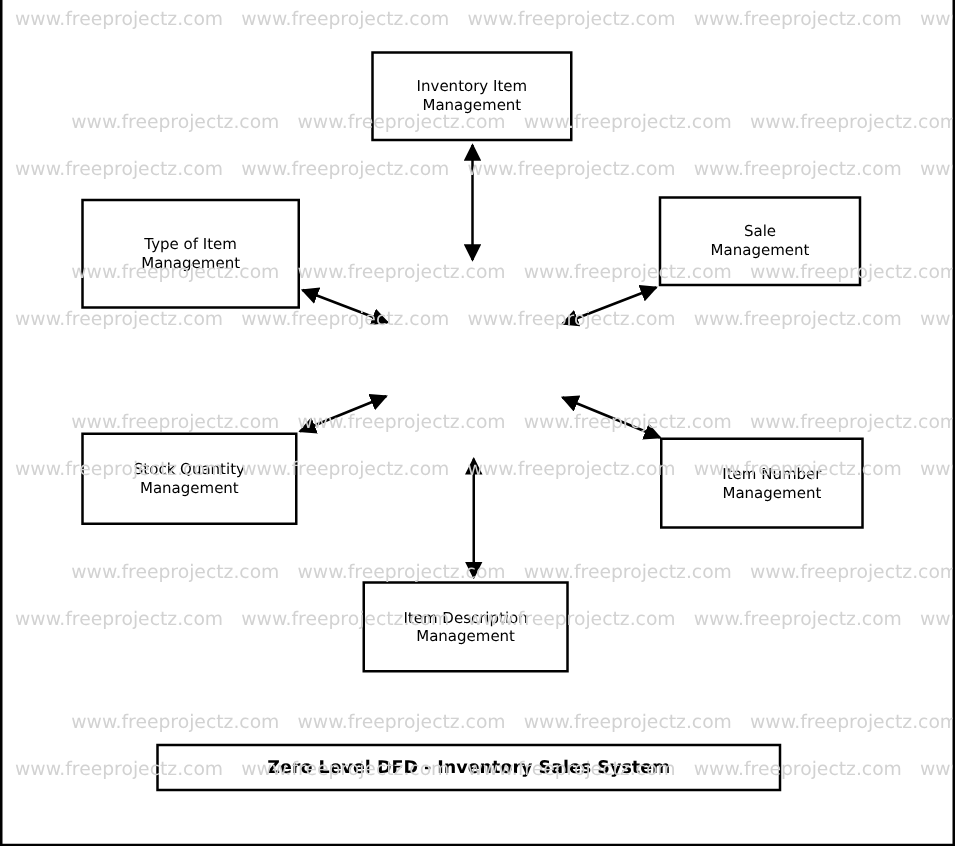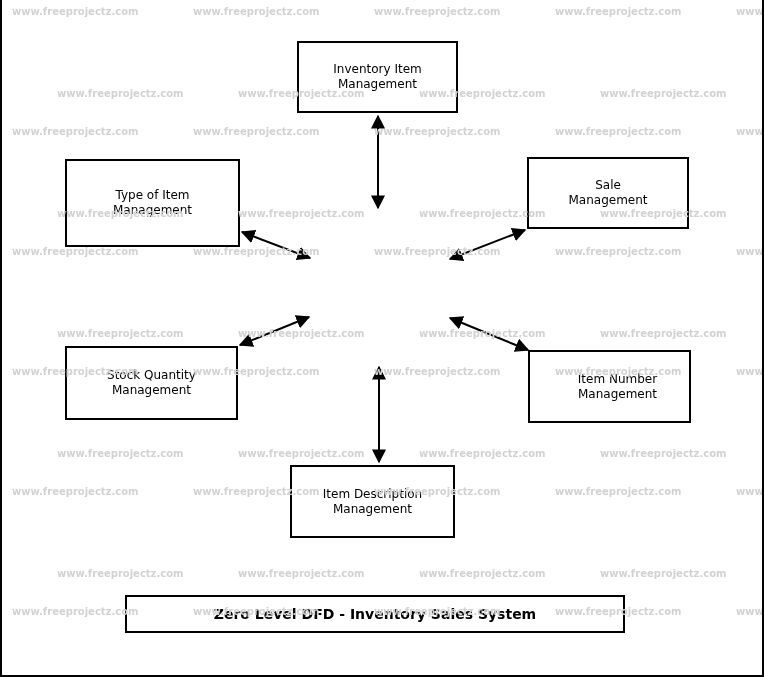--- a/index.html
+++ b/index.html
@@ -53,22 +53,22 @@
   #arrow-layer{
     position:absolute;left:0;top:0;
     z-index:2;pointer-events:none;
   }
   #watermark-layer{
     position:absolute;left:0;top:0;width:100%;height:100%;
     z-index:3;pointer-events:none;
   }
   .wm{
     position:absolute;
-    font-size:10px;
-    font-weight:bold;
+    font-size:15px;
+    font-weight:normal;
     letter-spacing:0px;
     white-space:nowrap;
   }
   
   #box-inventory-item   {left:295px;top:41px; width:161px;height:72px;}
   #box-type-of-item     {left:63px; top:159px;width:175px;height:88px;}
   #box-sale             {left:525px;top:157px;width:162px;height:72px;}
   #box-stock-quantity   {left:63px; top:346px;width:173px;height:74px;}
   #box-item-number      {left:526px;top:350px;width:163px;height:73px;padding-left:16px;}
   #box-item-description {left:288px;top:465px;width:165px;height:73px;}

